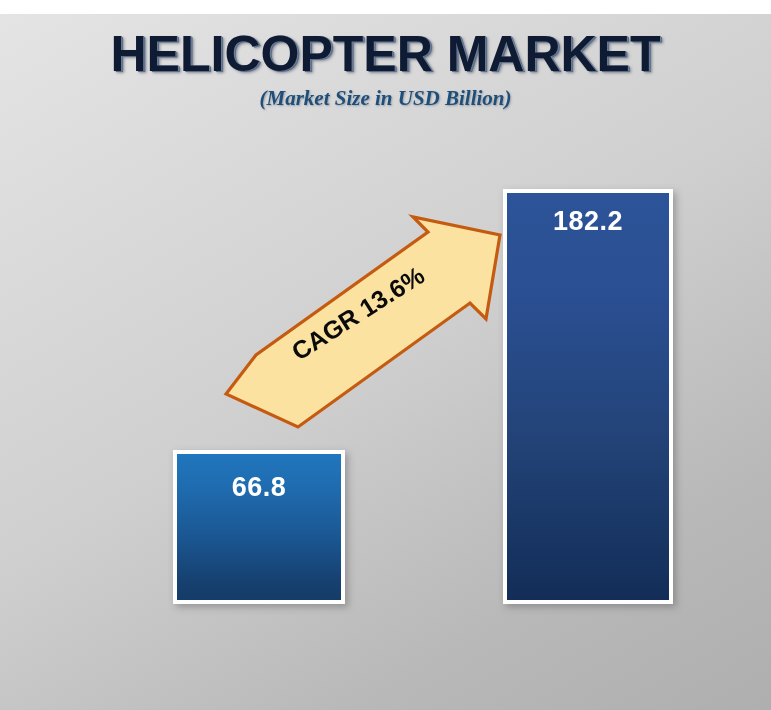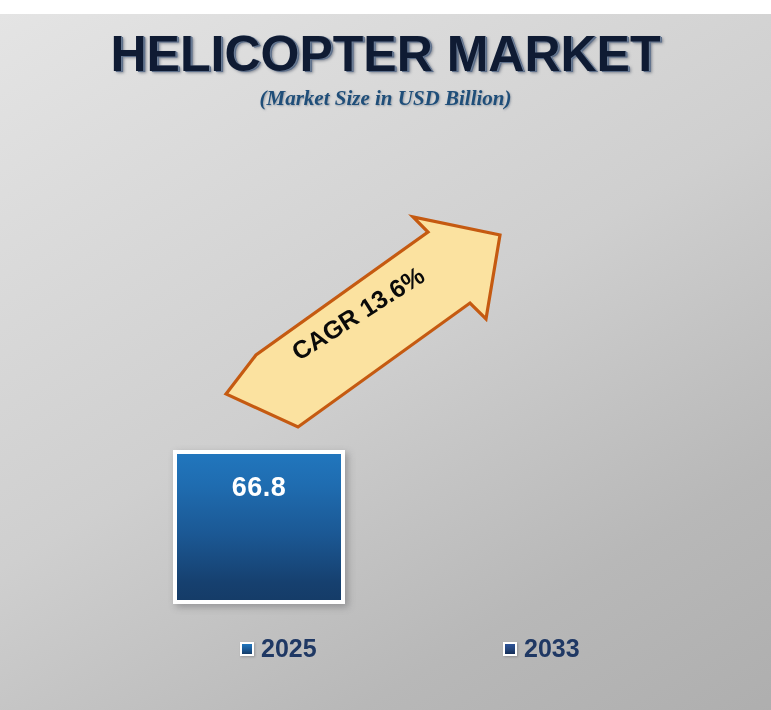--- a/index.html
+++ b/index.html
@@ -154,30 +154,23 @@
 
   <div id="title-block">
     <div id="chart-title">HELICOPTER MARKET</div>
     <div id="chart-subtitle">(Market Size in USD Billion)</div>
   </div>
 
   <div class="bar" id="bar-2025">
     <div class="bar-value">66.8</div>
   </div>
 
+  <div class="bar" id="bar-2033">
+    <div class="bar-value">182.2</div>
+  </div>
 
   <svg id="cagr-arrow" viewBox="0 0 295 235">
     <polygon points="11,185 41,146 213,23 198,8 285,26 271,110 255,94 83,218" fill="#fbe2a0" stroke="#c55a11" stroke-width="3.2" stroke-linejoin="miter"></polygon>
   </svg>
   <div id="cagr-label">CAGR 13.6%</div>
 
-  <div id="legend">
-    <div class="legend-item" id="legend-item-2025">
-      <span class="legend-swatch" id="legend-swatch-2025"></span>
-      <span class="legend-label">2025</span>
-    </div>
-    <div class="legend-item" id="legend-item-2033">
-      <span class="legend-swatch" id="legend-swatch-2033"></span>
-      <span class="legend-label">2033</span>
-    </div>
-  </div>
 
 </div>
 
 </body></html>

